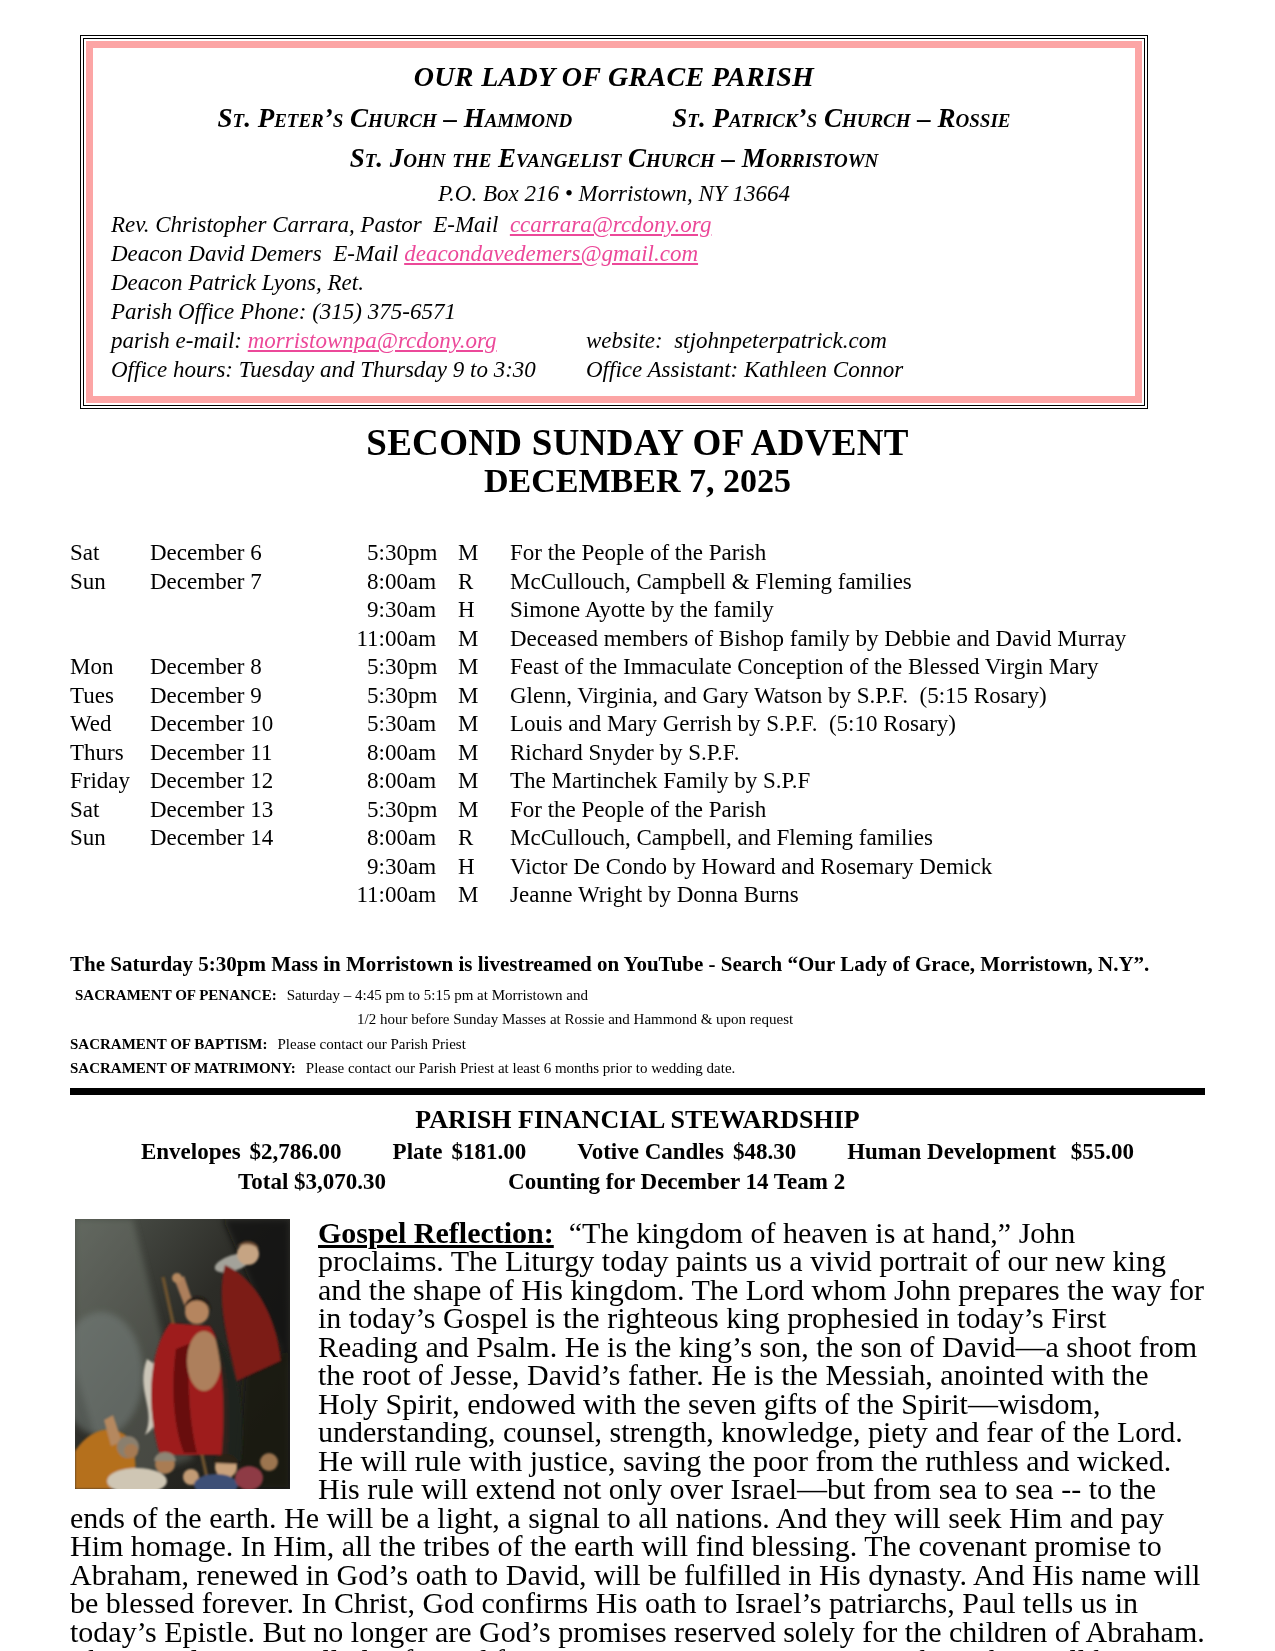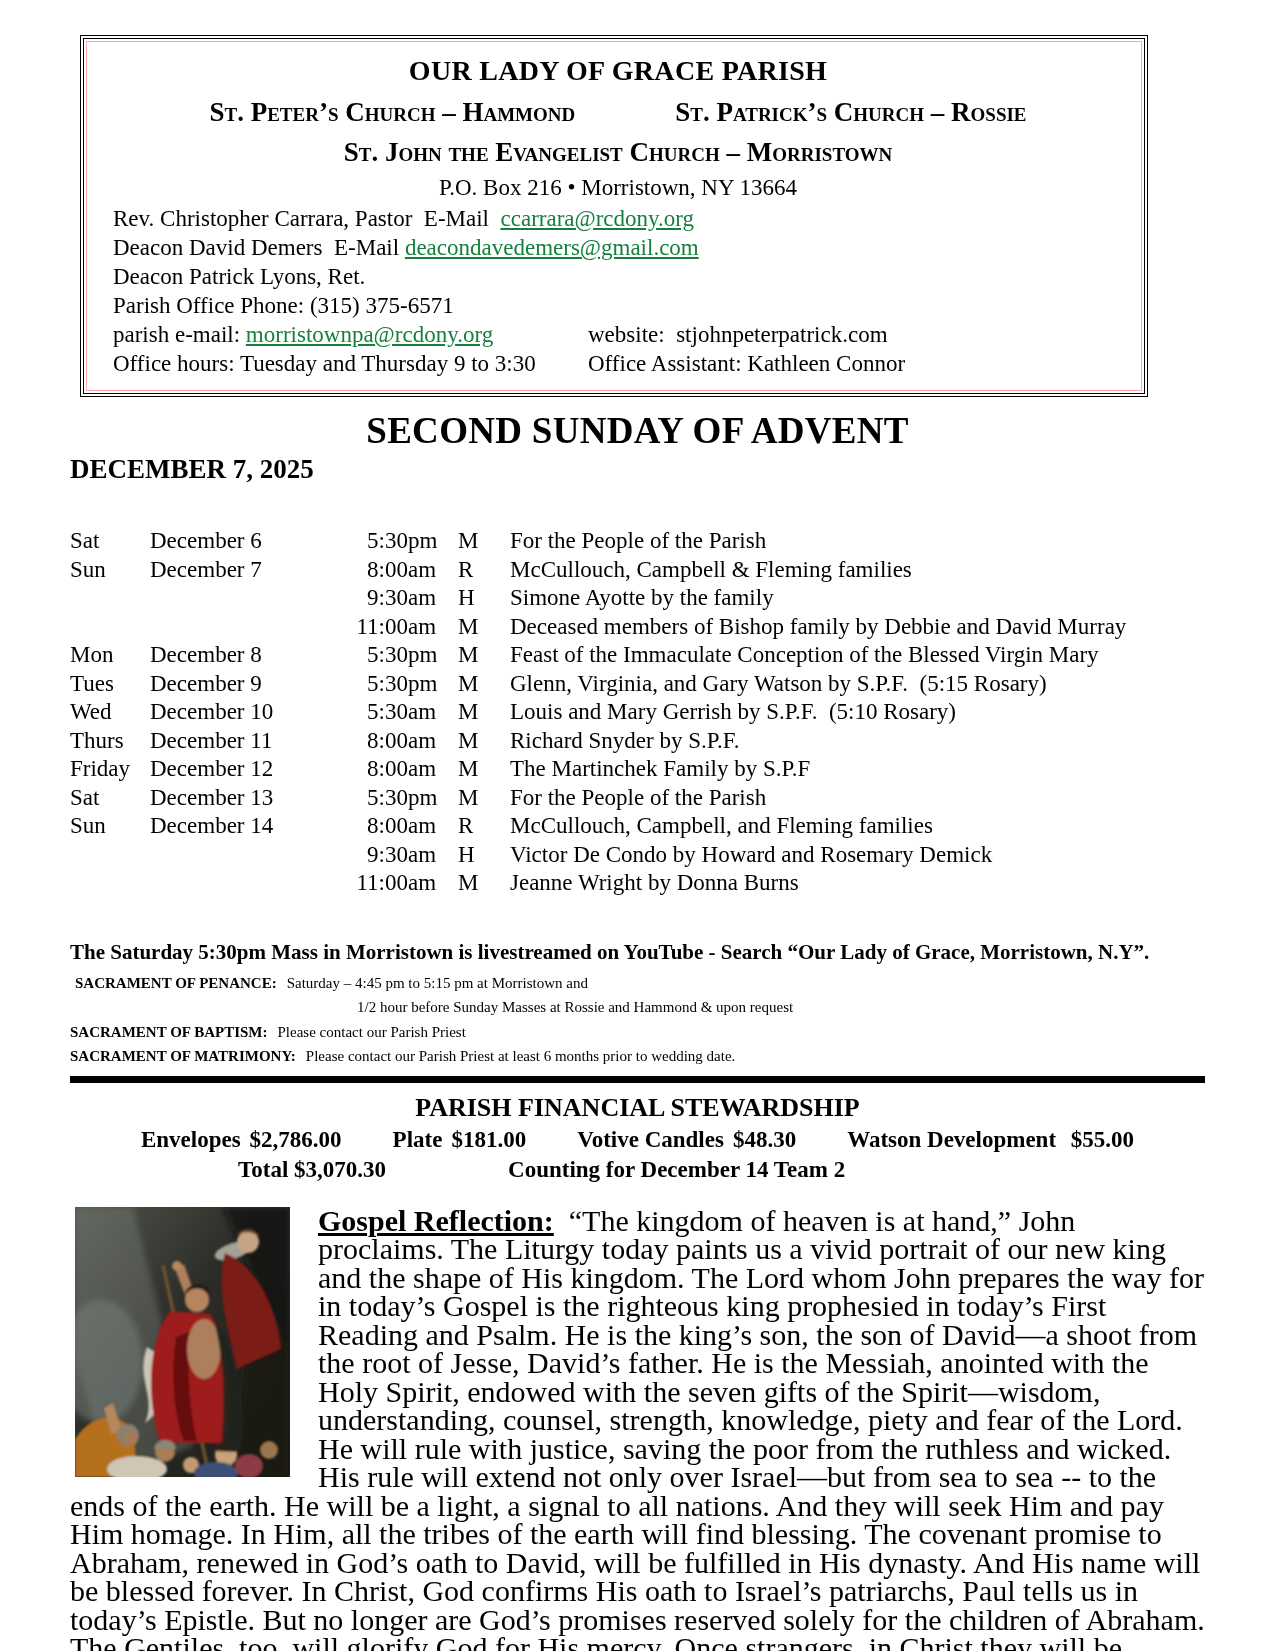--- a/index.html
+++ b/index.html
@@ -8,35 +8,35 @@
     font-family:"Liberation Serif", serif;
     color:#000;
     -webkit-font-smoothing:antialiased;
   }
   .page { padding:0 70px; }
   .pw { white-space:pre-wrap; }
 
   
   .header-box { margin:35px 0 0 10px; width:1062px; border:1px solid #000; padding:2px; }
   .hb-mid   { border:1px solid #000; padding:2px; }
-  .hb-inner { border:1px solid #fca5a5; padding:8px 18px 12px 26px; }
+  .hb-inner { border:7px solid #fca5a5; padding:8px 18px 12px 18px;font-style:italic; }
   .hb-title { text-align:center; font-weight:bold; font-size:28px; line-height:42px; letter-spacing:.3px; }
   .hb-churches { display:flex; justify-content:center; gap:100px; font-weight:bold;
                  font-variant:small-caps; font-size:27px; line-height:40px; }
   .hb-church-center { text-align:center; font-weight:bold; font-variant:small-caps;
                  font-size:27px; line-height:40px; }
   .hb-address { text-align:center; font-size:23px; line-height:32px; }
   .hb-line { font-size:23px; line-height:29px; }
   .hb-flex { display:flex; }
   .hb-colL { display:inline-block; width:475px; }
-  a.link, .link { color:#15803d; text-decoration:underline; cursor:pointer; }
+  a.link, .link { color:#ec4899; text-decoration:underline; cursor:pointer; }
 
   
   .main-title { text-align:center; font-weight:bold; font-size:37px; line-height:44px; margin-top:12px; letter-spacing:.3px; }
-  .main-date  { font-weight:bold; font-size:27px; line-height:32px; }
+  .main-date  { text-align:center; font-weight:bold; font-size:34px; line-height:32px; }
 
   
   table.sched { border-collapse:collapse; margin-top:42px; width:100%; }
   table.sched td { font-size:23px; line-height:28.5px; padding:0; vertical-align:top; }
   td.c-day  { width:80px; }
   td.c-date { width:180px; }
   td.c-time { width:78px; text-align:right; }
   td.c-mer  { width:50px; padding-left:12px; }
   td.c-code { width:52px; padding-left:6px; }
   td.c-int  { padding-left:2px; }
@@ -247,21 +247,21 @@
       </span>
     <span class="fin-item">
         <span>Plate</span>
         <span class="pw">$181.00</span>
       </span>
     <span class="fin-item">
         <span>Votive Candles</span>
         <span class="pw">$48.30</span>
       </span>
     <span class="fin-item">
-        <span>Watson Development</span>
+        <span>Human Development</span>
         <span class="pw"> $55.00</span>
       </span>
   </div>
   <div class="fin-line2">
     <span class="fin-total"><span>Total</span>&nbsp;<span>$3,070.30</span></span>
     <span class="fin-counting">Counting for December 14 Team 2</span>
   </div>
 
   <div class="gospel clearfix">
     <svg class="gospel-img" viewBox="0 0 215 270" preserveAspectRatio="none" aria-hidden="true">

